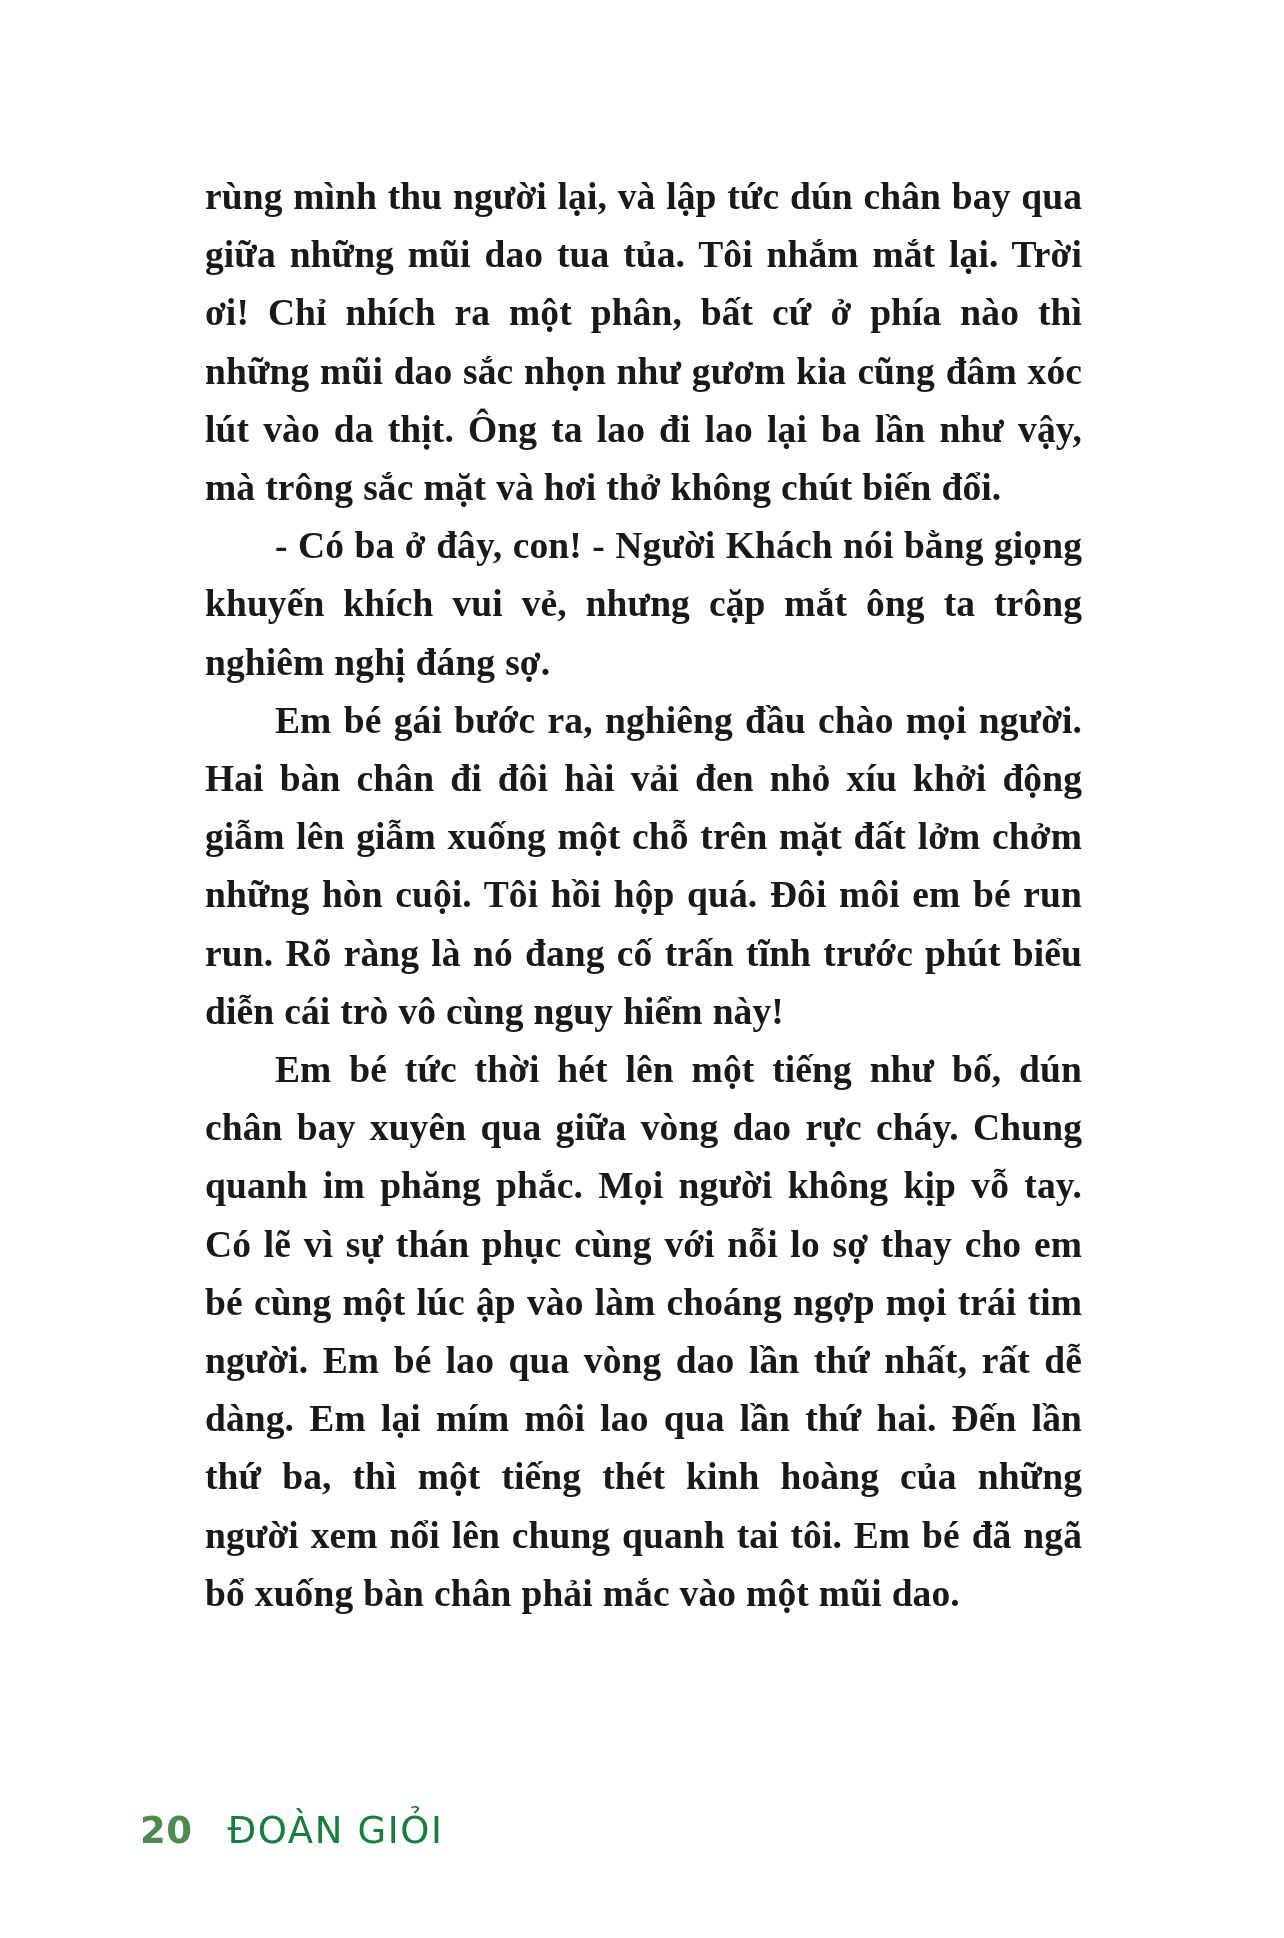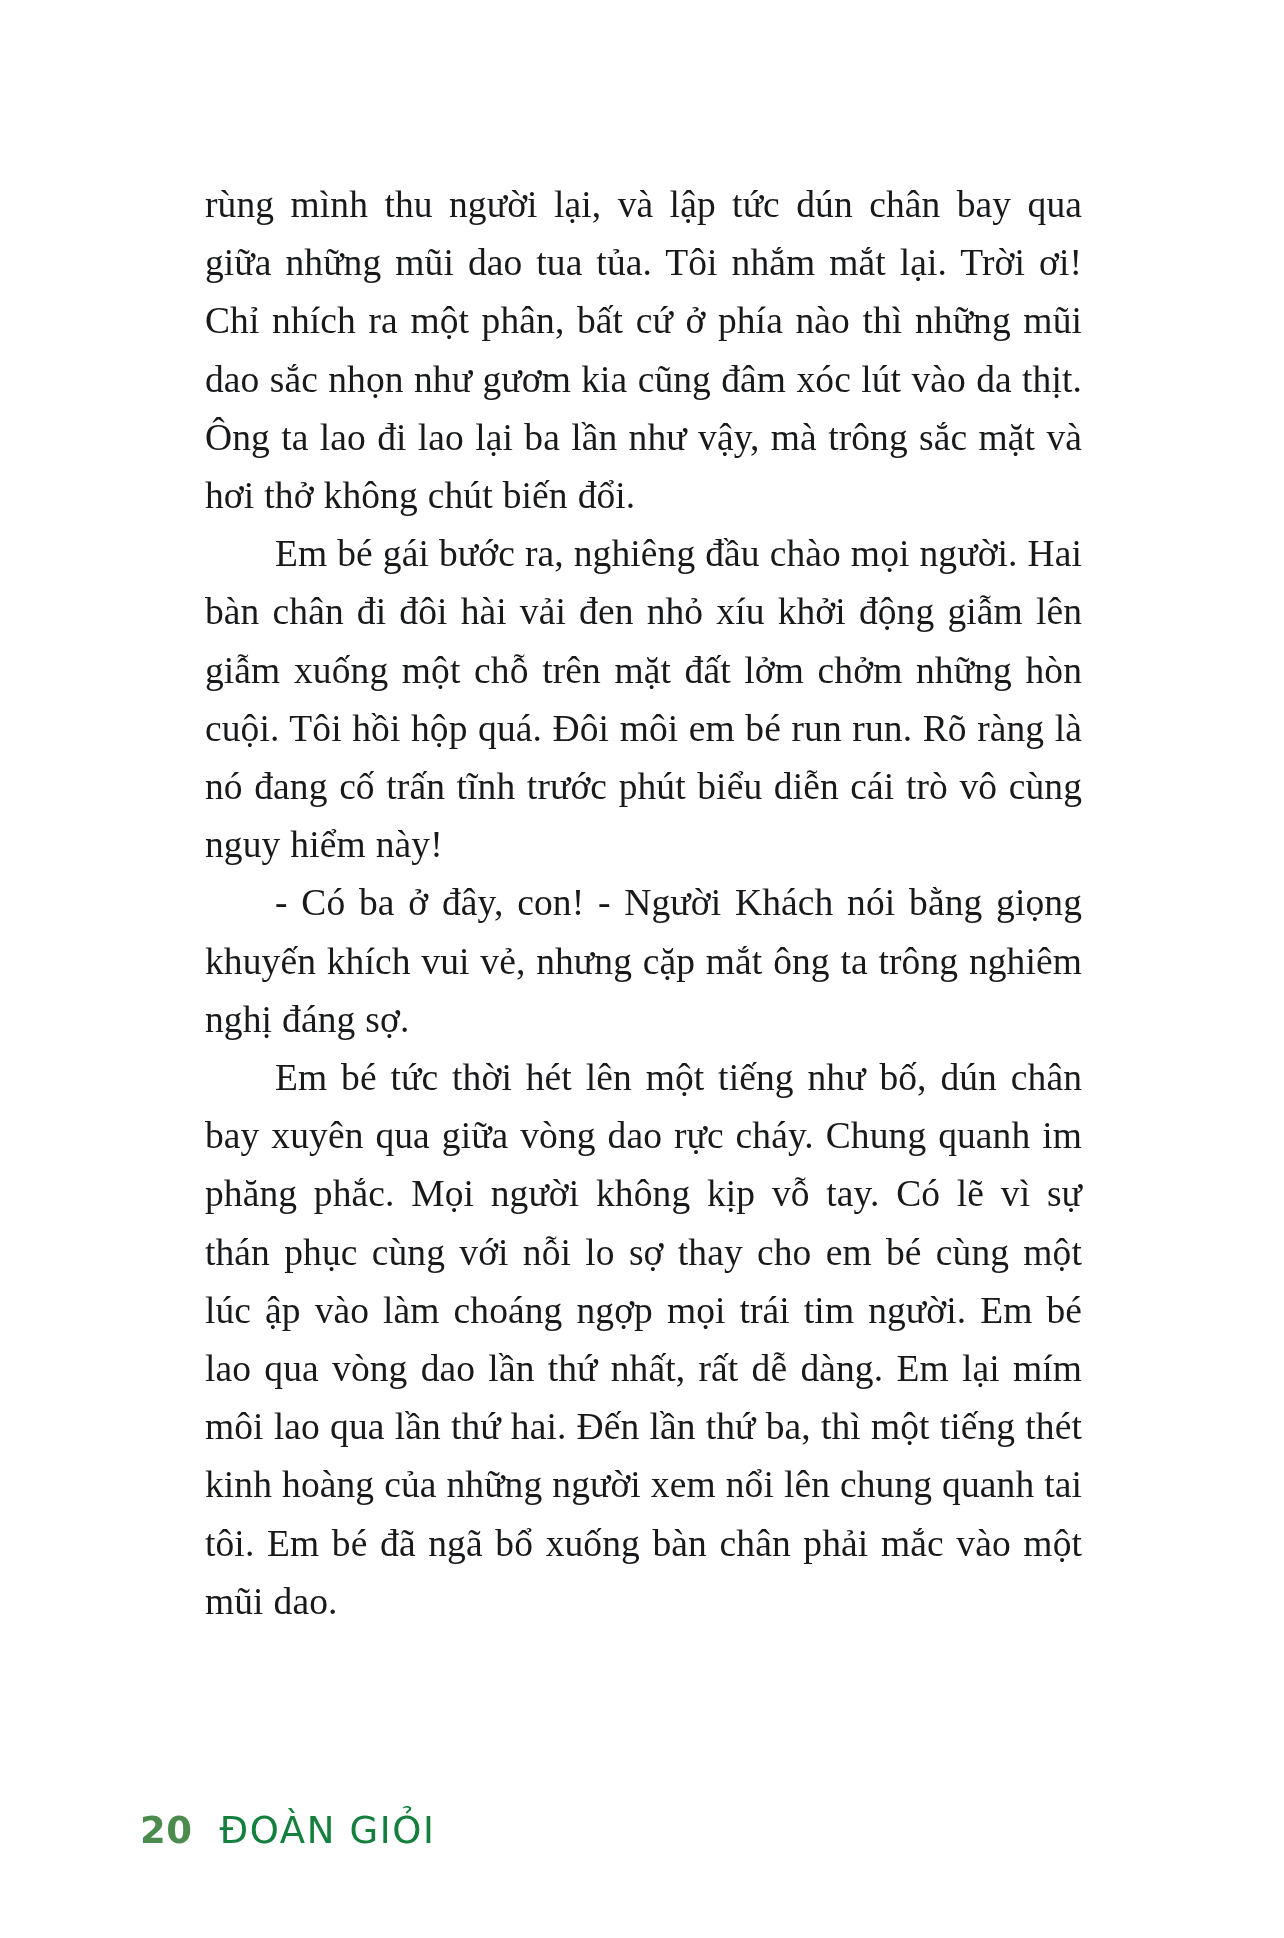--- a/index.html
+++ b/index.html
@@ -19,22 +19,23 @@
     position: relative;
     width: 1284px;
     height: 1938px;
     background: #ffffff;
     box-sizing: border-box;
   }
 
   .text-block {
     position: absolute;
     left: 205px;
-    top: 176px;
+    top: 168px;
     width: 877px;
+    font-weight: bold;
   }
 
   .para {
     margin: 0;
     font-size: 37.5px;
     line-height: 58.2px;
     color: #17191b;
     text-align: justify;
     text-justify: inter-word;
     letter-spacing: 0.1px;
@@ -54,21 +55,21 @@
   .para.full-justify {
     text-align-last: left;
   }
 
   .footer {
     position: absolute;
     left: 140px;
     bottom: 86px;
     display: flex;
     align-items: baseline;
-    gap: 27px;
+    gap: 35px;
   }
 
   .folio {
     font-family: "DejaVu Sans", "Liberation Sans", sans-serif;
     font-weight: 700;
     font-size: 37px;
     letter-spacing: 0.5px;
     color: #4b8c4e;
   }
 
@@ -84,23 +85,23 @@
 </head>
 <body>
 
 <div class="page">
 
   <div class="text-block">
 
     <p class="para cont full-justify">rùng mình thu người lại, và lập tức dún chân bay qua giữa những mũi dao tua tủa. Tôi nhắm mắt lại. Trời ơi! Chỉ nhích ra một phân, bất cứ ở phía nào thì những mũi dao sắc nhọn như gươm kia cũng đâm xóc lút vào da thịt. Ông ta lao đi lao lại ba lần như vậy, mà trông sắc mặt và hơi thở không chút biến đổi.</p>
 
 
+    <p class="para indent">- Có ba ở đây, con! - Người Khách nói bằng giọng khuyến khích vui vẻ, nhưng cặp mắt ông ta trông nghiêm nghị đáng sợ.</p>
+
     <p class="para indent full-justify">Em bé gái bước ra, nghiêng đầu chào mọi người. Hai bàn chân đi đôi hài vải đen nhỏ xíu khởi động giẫm lên giẫm xuống một chỗ trên mặt đất lởm chởm những hòn cuội. Tôi hồi hộp quá. Đôi môi em bé run run. Rõ ràng là nó đang cố trấn tĩnh trước phút biểu diễn cái trò vô cùng nguy hiểm này!</p>
-
-    <p class="para indent">- Có ba ở đây, con! - Người Khách nói bằng giọng khuyến khích vui vẻ, nhưng cặp mắt ông ta trông nghiêm nghị đáng sợ.</p>
 
     <p class="para indent">Em bé tức thời hét lên một tiếng như bố, dún chân bay xuyên qua giữa vòng dao rực cháy. Chung quanh im phăng phắc. Mọi người không kịp vỗ tay. Có lẽ vì sự thán phục cùng với nỗi lo sợ thay cho em bé cùng một lúc ập vào làm choáng ngợp mọi trái tim người. Em bé lao qua vòng dao lần thứ nhất, rất dễ dàng. Em lại mím môi lao qua lần thứ hai. Đến lần thứ ba, thì một tiếng thét kinh hoàng của những người xem nổi lên chung quanh tai tôi. Em bé đã ngã bổ xuống bàn chân phải mắc vào một mũi dao.</p>
 
   </div>
 
   <div class="footer">
     <span class="folio">20</span>
     <span class="running-head">ĐOÀN GIỎI</span>
   </div>
 

